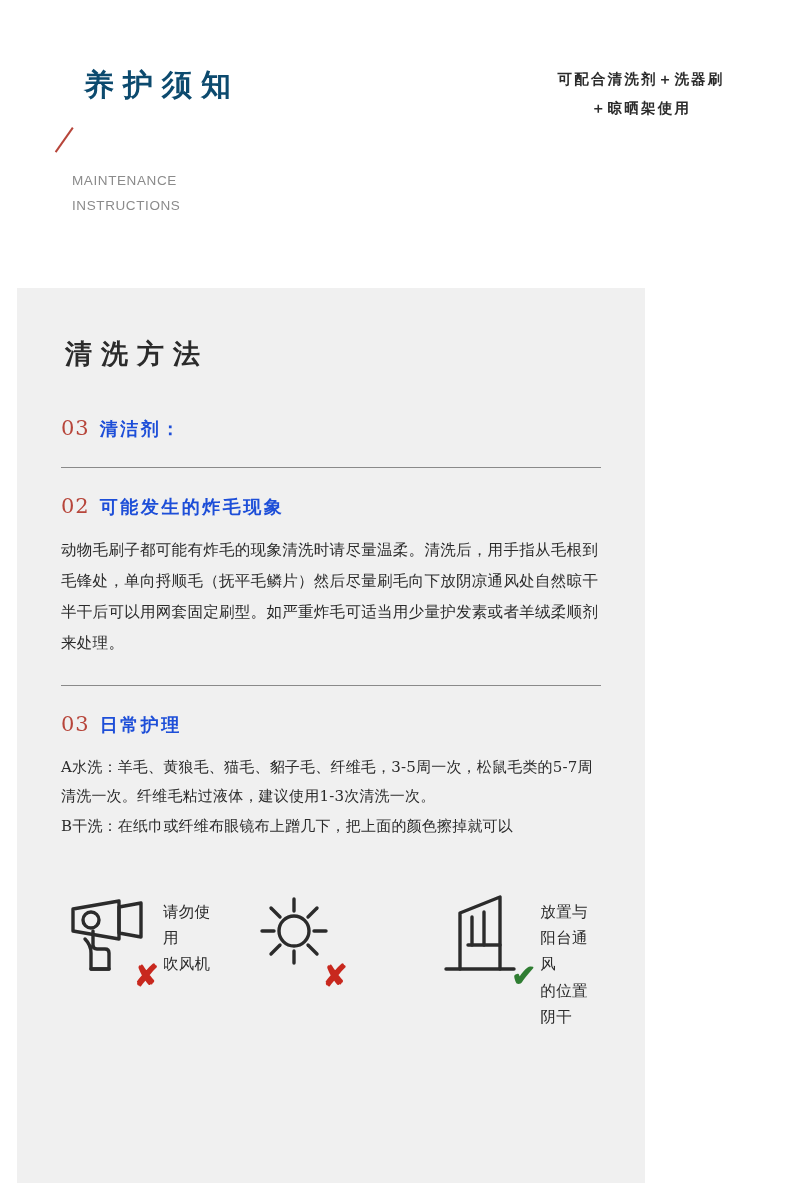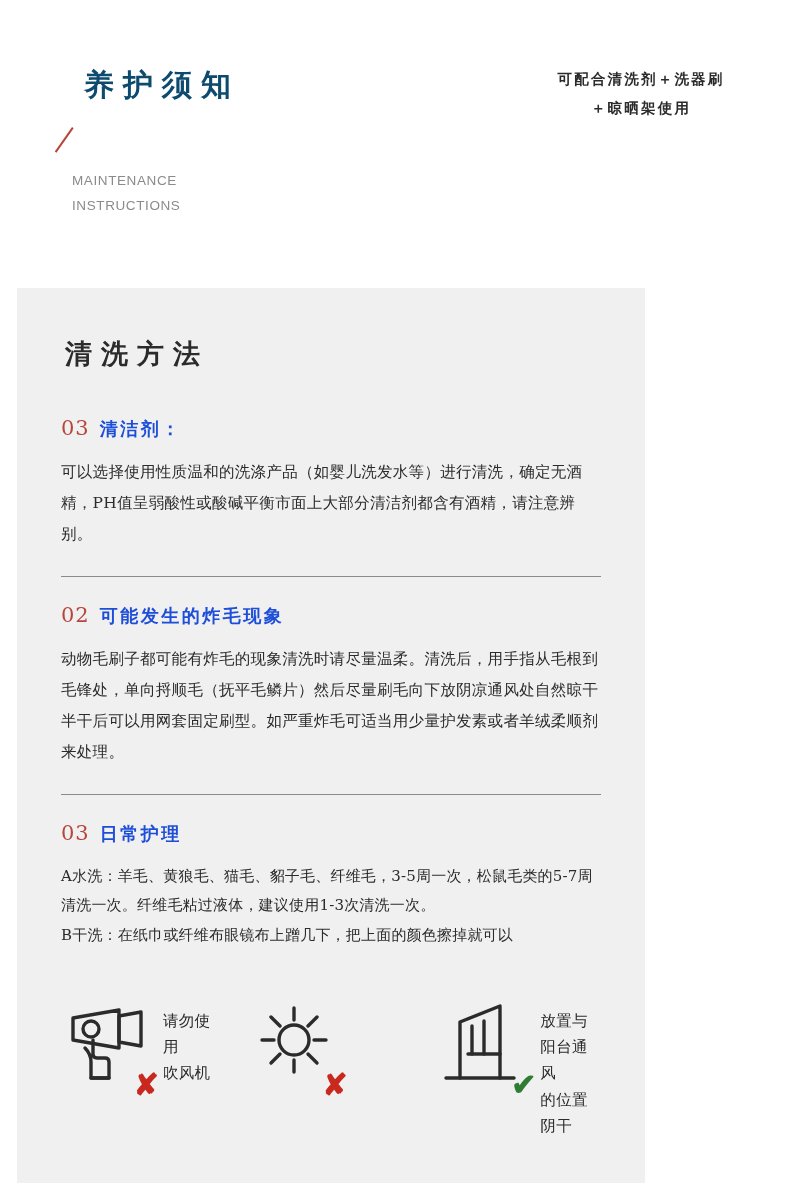--- a/index.html
+++ b/index.html
@@ -192,21 +192,20 @@
   </div>
 
   <div class="panel">
     <div class="panel-title">清洗方法</div>
 
     <div class="section">
       <div class="sec-head">
         <span class="sec-num">03</span>
         <span class="sec-title">清洁剂：</span>
       </div>
-      <div class="sec-body">可以选择使用性质温和的洗涤产品（如婴儿洗发水等）进行清洗，确定无酒精，PH值呈弱酸性或酸碱平衡市面上大部分清洁剂都含有酒精，请注意辨别。</div>
     </div>
 
     <div class="divider"></div>
 
     <div class="section">
       <div class="sec-head">
         <span class="sec-num">02</span>
         <span class="sec-title">可能发生的炸毛现象</span>
       </div>
       <div class="sec-body">动物毛刷子都可能有炸毛的现象清洗时请尽量温柔。清洗后，用手指从毛根到毛锋处，单向捋顺毛（抚平毛鳞片）然后尽量刷毛向下放阴凉通风处自然晾干半干后可以用网套固定刷型。如严重炸毛可适当用少量护发素或者羊绒柔顺剂来处理。</div>

